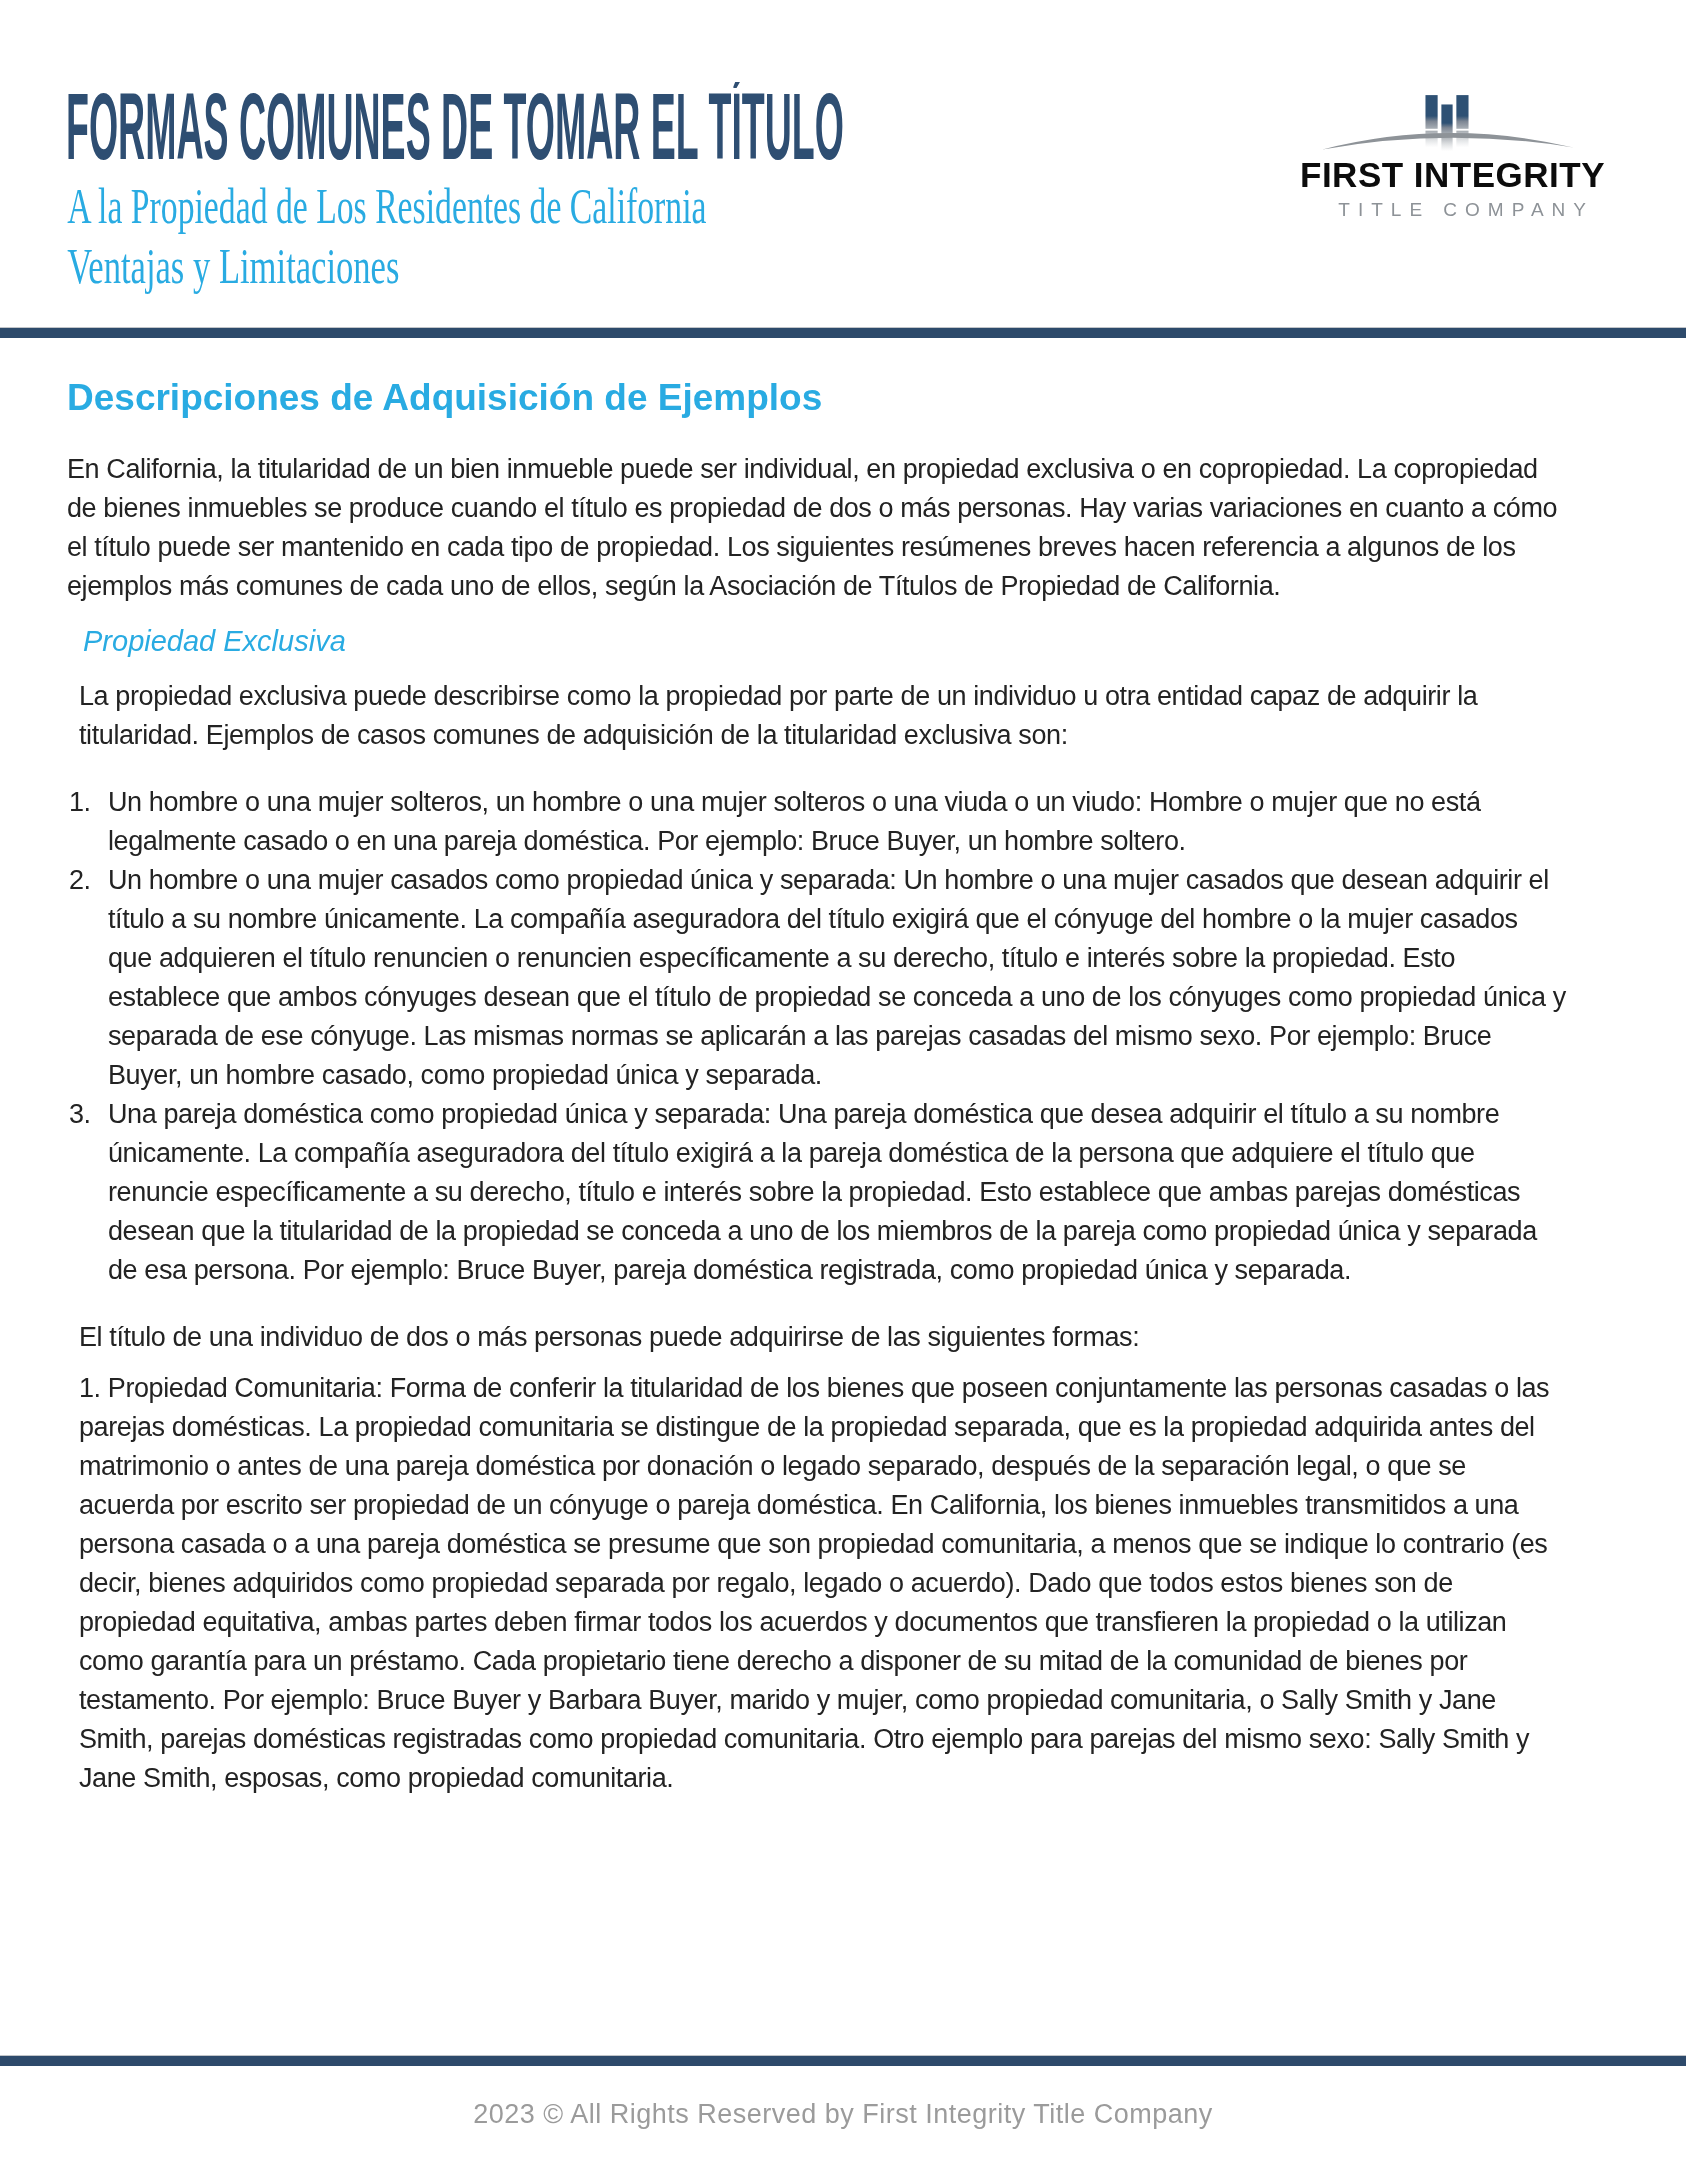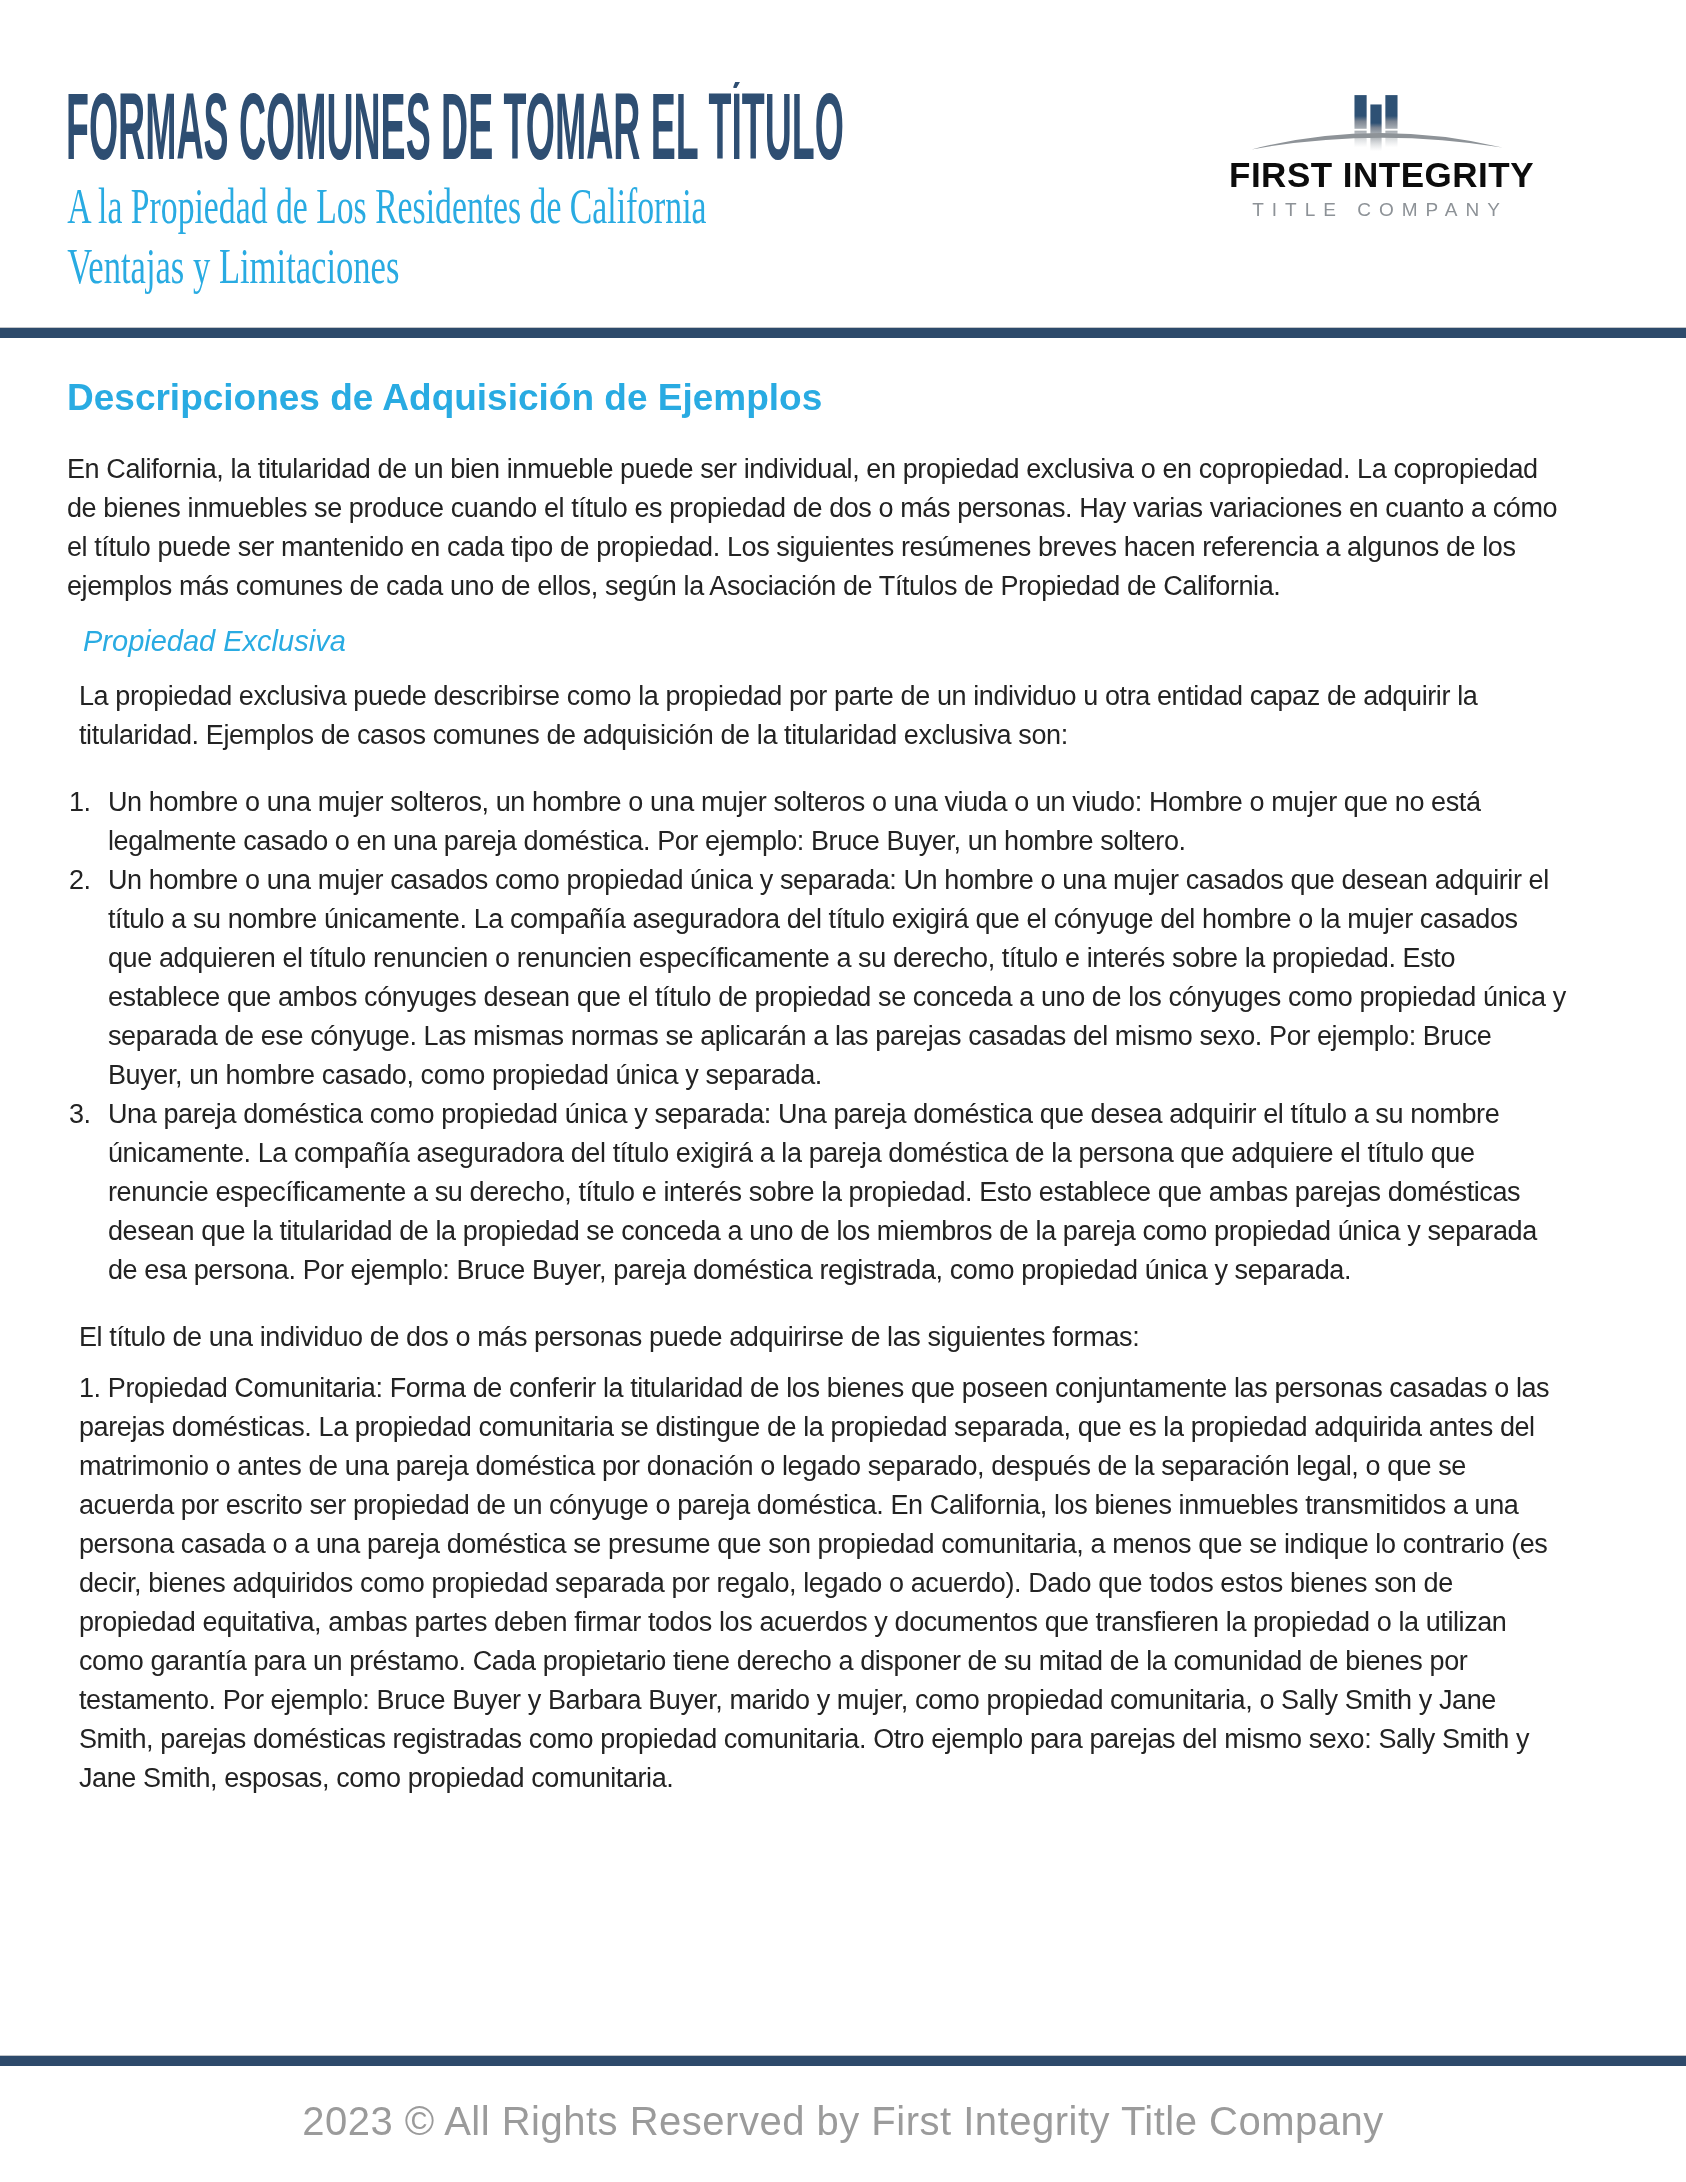--- a/index.html
+++ b/index.html
@@ -7,21 +7,21 @@
     position:relative;
     width:1686px;
     height:2182px;
     background:#ffffff;
     font-family:"Liberation Sans","DejaVu Sans",sans-serif;
     overflow:hidden;
   }
   
   .title-svg{position:absolute;left:66px;top:82px;}
   .subtitle-svg{position:absolute;left:66px;top:178px;}
-  .logo{position:absolute;left:1229px;top:82px;width:294px;text-align:center;}
+  .logo{position:absolute;left:1300px;top:82px;width:294px;text-align:right;}
   .logo-mark{display:block;margin:0 auto;}
   .logo-name{
     font-size:35px;font-weight:700;color:#0c0c0c;letter-spacing:0.5px;
     line-height:1;margin-top:1.9px;white-space:nowrap;
   }
   .logo-tagline{
     font-size:19px;font-weight:400;color:#8d9297;letter-spacing:8px;
     line-height:1;margin-top:8.4px;white-space:nowrap;text-indent:8px;
   }
   .divider-bar{
@@ -56,21 +56,21 @@
     position:absolute;left:1.9px;top:0;
   }
   .co-subhead{margin-top:3.7px;}
   
   .footer-bar{
     position:absolute;left:0;top:2055px;width:1686px;height:11.2px;
     background:#2d4a6b;border-top:1.9px solid #c2c5c9;box-sizing:border-box;
   }
   .footer-text{
     position:absolute;left:0;top:2099px;width:1686px;
-    text-align:center;font-size:40px;color:#9b9b9b;letter-spacing:0.5px;
+    text-align:center;font-size:27px;color:#9b9b9b;letter-spacing:0.5px;
   }
 </style>
 </head>
 <body>
 
 <div class="page">
 
   <svg class="title-svg" width="792" height="94" viewBox="0 0 845 100">
     <text x="0" y="82" font-family="Liberation Sans, DejaVu Sans, sans-serif" font-size="100" font-weight="700" fill="#2e4e72" textLength="830" lengthAdjust="spacingAndGlyphs">FORMAS COMUNES DE TOMAR EL TÍTULO</text>
   </svg>

